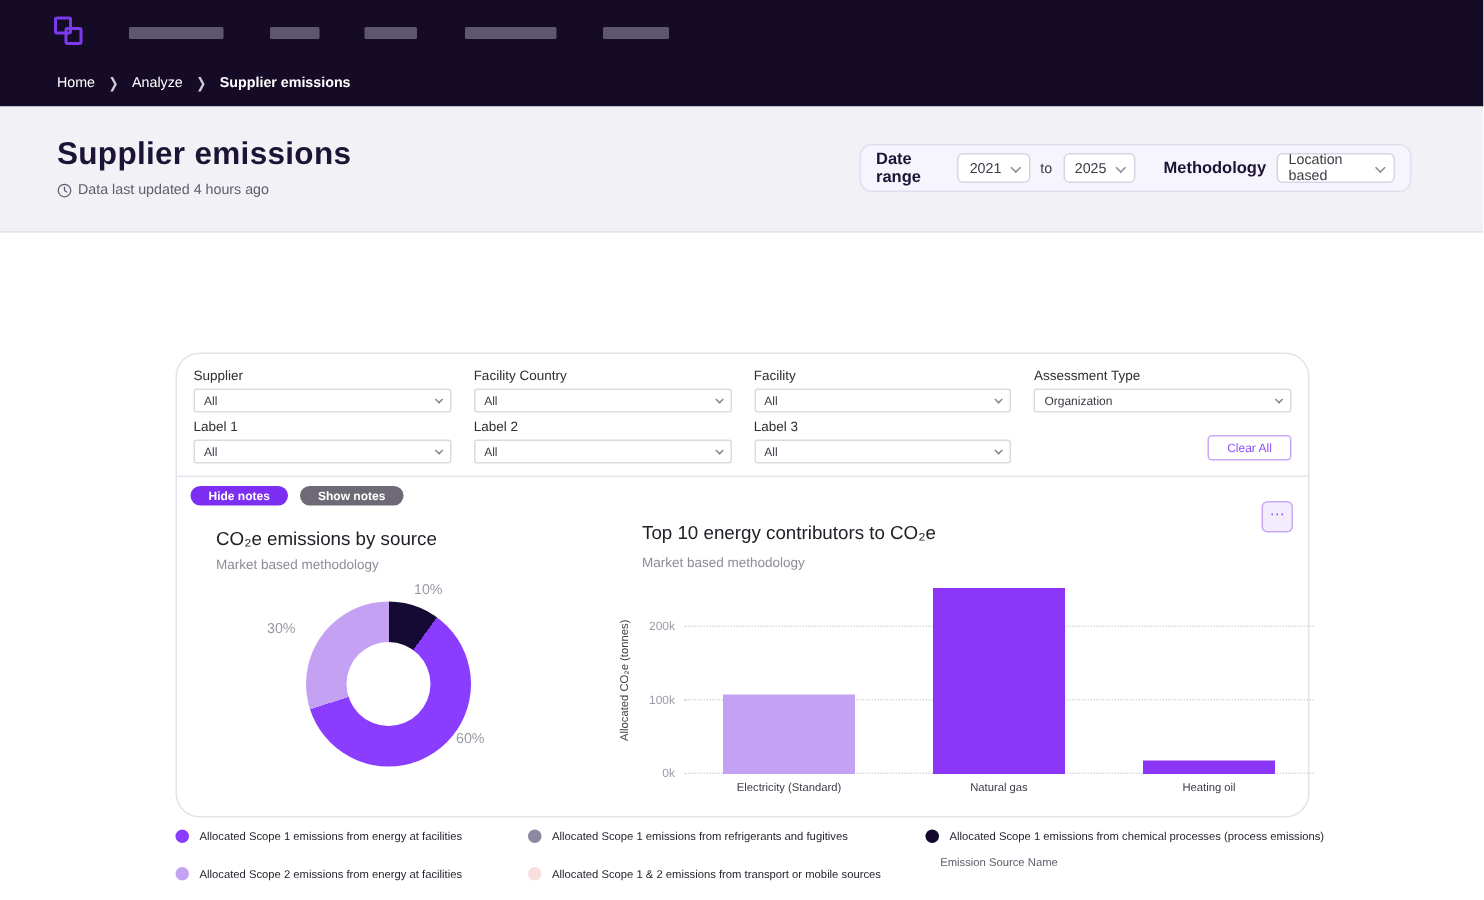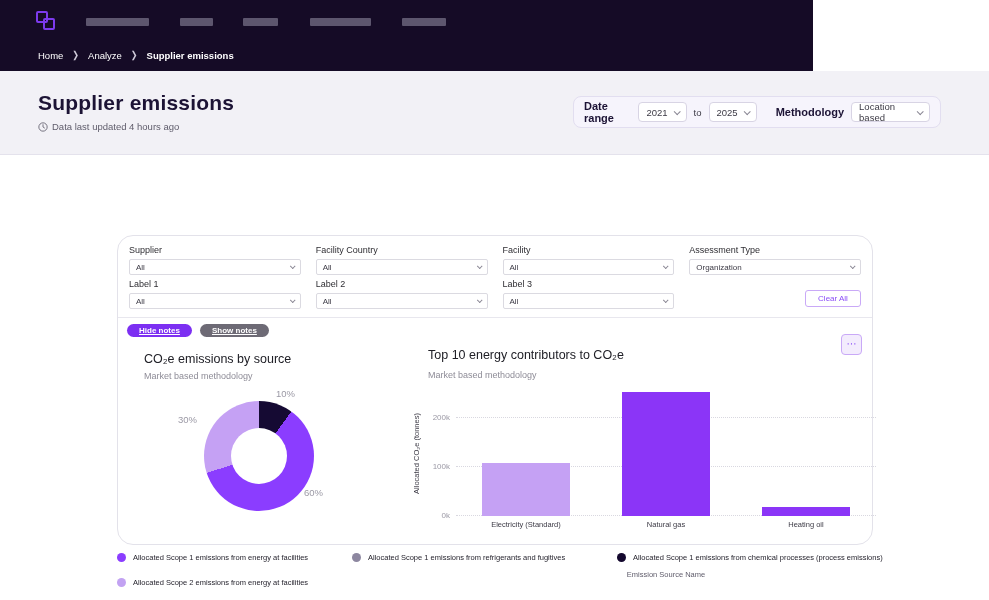--- a/index.html
+++ b/index.html
@@ -1,21 +1,21 @@
 <!DOCTYPE html>
 <html><head>
 <meta charset="utf-8">
 <style>
   * { margin:0; padding:0; box-sizing:border-box; }
   html,body { width:989px; height:600px; }
   body { font-family:"Liberation Sans", sans-serif; background:#ffffff; }
   #app { position:relative; width:989px; height:600px; background:#ffffff; overflow:hidden; }
 
   
-  .topnav { position:absolute; left:0; top:0; width:813px; height:71px; background:#150b26; }
+  .topnav { position:absolute; left:0; top:0; width:989px; height:71px; background:#150b26; }
   .logo { position:absolute; left:36px; top:11px; width:22px; height:22px; }
   .logo .sq { position:absolute; width:12px; height:12px; border:2.5px solid #7c3aed; border-radius:2px; }
   .logo .sq.a { left:0; top:0; }
   .logo .sq.b { left:7px; top:7px; }
   .nav-block { position:absolute; top:18px; height:8px; background:#5d566e; border-radius:1px; }
   .breadcrumb { position:absolute; left:38px; top:50px; display:flex; align-items:center; gap:9px; color:#ffffff; font-size:9.5px; }
   .breadcrumb .sep { font-size:8px; color:#cfcad9; transform:scaleY(1.2); }
   .breadcrumb .crumb { cursor:pointer; }
   .breadcrumb .crumb.current { font-weight:bold; }
 
@@ -42,21 +42,21 @@
   
   .filter-section { position:absolute; left:0; top:0; width:100%; height:82px; border-bottom:1px solid #e8e7ee; padding:9px 11px; display:grid; grid-template-columns:repeat(4, 1fr); column-gap:15px; row-gap:4px; }
   .filter-field { position:relative; }
   .filter-label { font-size:9px; color:#2f2e33; margin-bottom:4px; }
   .select-box { height:16px; border:1px solid #dbdae1; border-radius:2px; background:#ffffff; display:flex; align-items:center; justify-content:space-between; padding:0 6px; font-size:8px; color:#3c3a45; cursor:pointer; }
   .select-box .chev { width:4px; height:4px; }
   .clear-cell { display:flex; align-items:flex-end; justify-content:flex-end; padding-bottom:2px; }
   .clear-all-btn { width:56px; height:17px; background:#ffffff; border:1px solid #c9a9f7; border-radius:3px; color:#8b4df7; font-size:8px; font-family:"Liberation Sans", sans-serif; cursor:pointer; }
 
   
-  .notes-btn { position:absolute; top:88px; height:13px; border:none; border-radius:7px; color:#ffffff; font-size:8px; font-weight:bold; font-family:"Liberation Sans", sans-serif; padding:0 12px; cursor:pointer;text-decoration:underline; }
+  .notes-btn { position:absolute; top:88px; height:13px; border:none; border-radius:7px; color:#ffffff; font-size:8px; font-weight:bold; font-family:"Liberation Sans", sans-serif; padding:0 12px; cursor:pointer; }
   .hide-notes { left:9px; background:#7c2ff2; }
   .show-notes { left:82px; background:#6d6a75; }
   .ellipsis-btn { position:absolute; left:723px; top:98px; width:21px; height:21px; background:#f3ecfd; border:1px solid #c9a9f7; border-radius:4px; color:#8b4df7; font-size:10px; line-height:17px; text-align:center; cursor:pointer; font-family:"Liberation Sans", sans-serif; }
 
   .chart-title { position:absolute; font-size:12.5px; color:#202027; }
   .chart-subtitle { position:absolute; font-size:9px; color:#8e8c97; }
 
   
   .donut { position:absolute; left:86px; top:165px; width:110px; height:110px; border-radius:50%; }
   .donut::after { content:""; position:absolute; left:27px; top:27px; width:56px; height:56px; border-radius:50%; background:#ffffff; }
@@ -249,15 +249,19 @@
       <span class="legend-text">Allocated Scope 1 emissions from refrigerants and fugitives</span>
     </div>
     <div class="legend-item">
       <span class="legend-dot" style="background: rgb(20, 8, 46);"></span>
       <span class="legend-text">Allocated Scope 1 emissions from chemical processes (process emissions)</span>
     </div>
     <div class="legend-item">
       <span class="legend-dot" style="background: rgb(194, 162, 242);"></span>
       <span class="legend-text">Allocated Scope 2 emissions from energy at facilities</span>
     </div>
+    <div class="legend-item">
+      <span class="legend-dot" style="background: rgb(249, 222, 222);"></span>
+      <span class="legend-text">Allocated Scope 1 &amp; 2 emissions from transport or mobile sources</span>
+    </div>
   </div>
 
 </div>
 
 </body></html>

